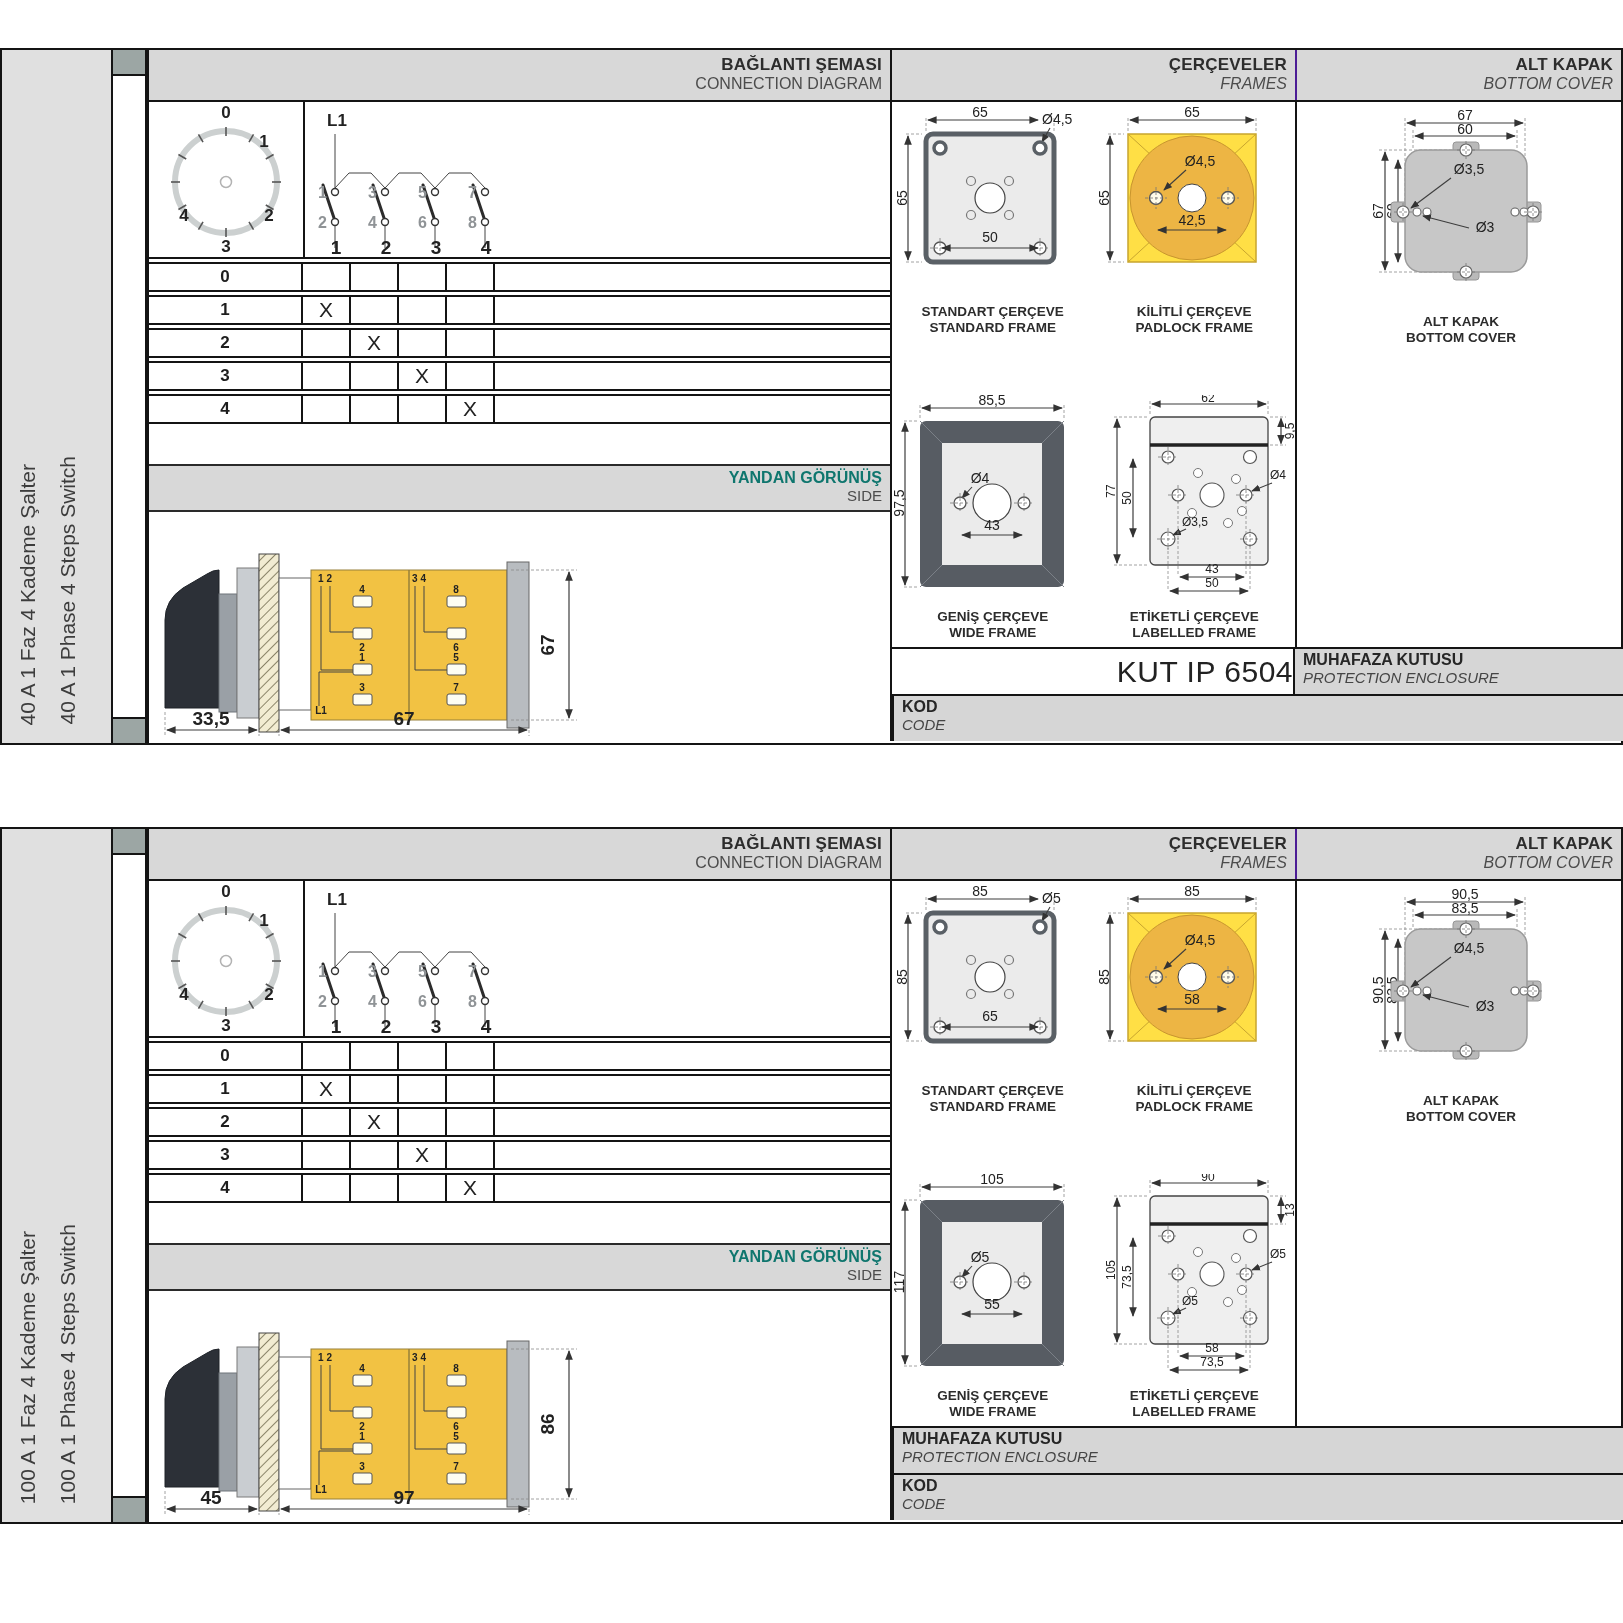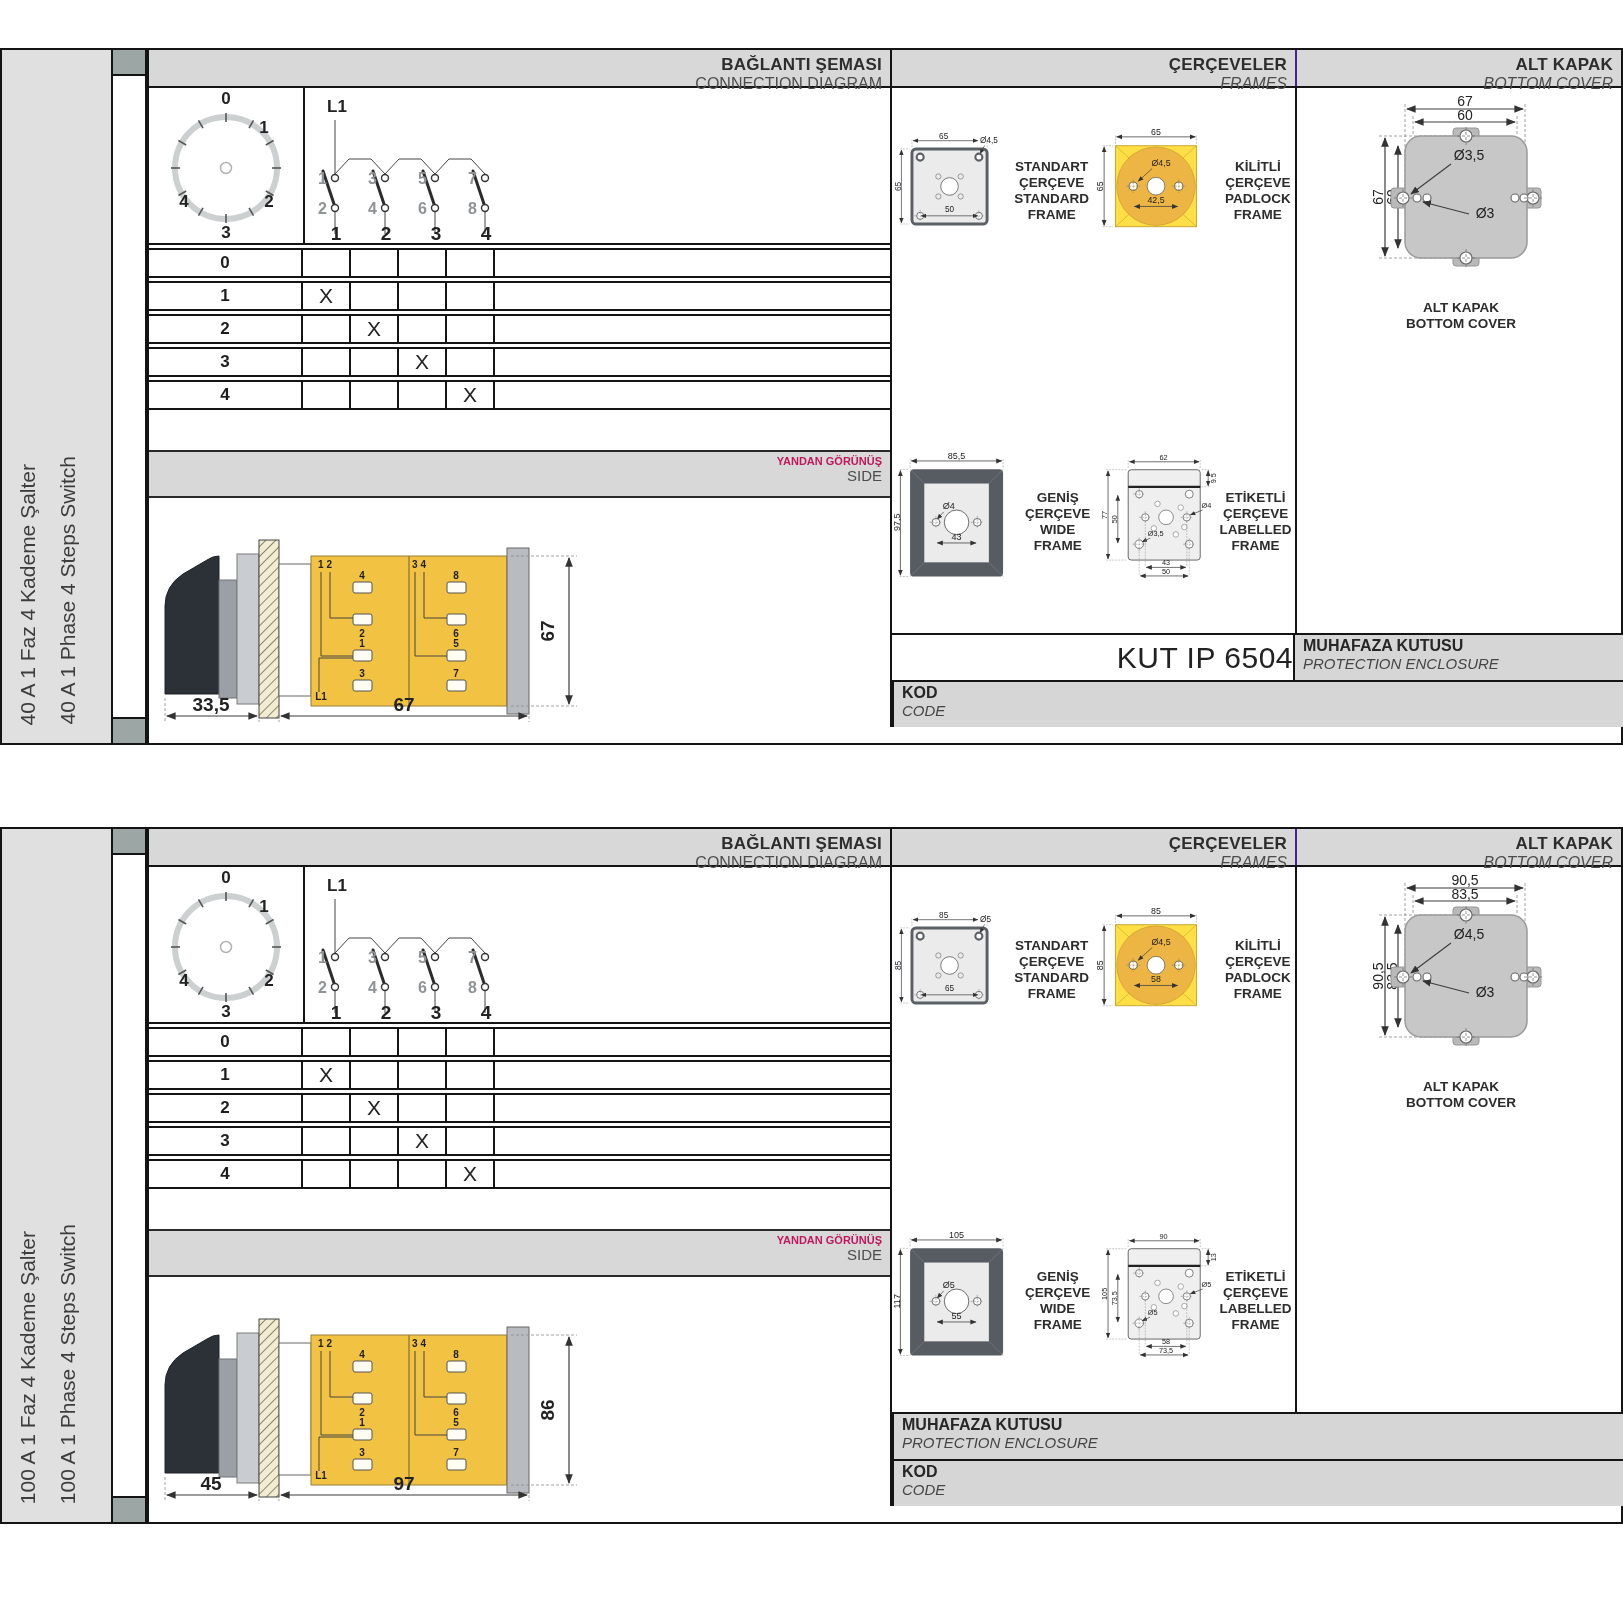--- a/index.html
+++ b/index.html
@@ -14,21 +14,21 @@
   .vlabel { writing-mode:vertical-rl; transform:rotate(180deg); font-size:21px; color:#3d3d3d; white-space:nowrap; }
 
   .spine { position:absolute; left:113px; top:0; width:34px; height:100%; background:#fff;
            border-top:2px solid #141414; border-bottom:2px solid #141414; border-right:2px solid #141414; }
   .spine-sq { position:absolute; left:0; width:100%; height:26px; background:#9ca6a4; }
   .spine-sq.top { top:0; border-bottom:2px solid #141414; }
   .spine-sq.bot { bottom:0; border-top:2px solid #141414; }
 
   .content { position:absolute; left:147px; top:0; width:1476px; height:100%;
              border:2px solid #141414; }
-  .head-band { height:38px; background:#d8d8d8; border-bottom:2px solid #141414; display:flex; }
+  .head-band { height:52px; background:#d8d8d8; border-bottom:2px solid #141414; display:flex; }
   .hc { padding:5px 8px 0 0; text-align:right; }
   .hc .tr { font-weight:bold; font-size:17px; color:#2d2d2d; letter-spacing:.2px; }
   .hc .en { font-size:16px; color:#4c4c4c; }
   .hc .en.it { font-style:italic; }
   .hc1 { width:743px; border-right:2px solid #141414; }
   .hc2 { width:405px; border-right:2px solid #4c1d95; }
   .hc3 { flex:1; }
 
   .body { position:relative; height:639px; }
 
@@ -41,26 +41,26 @@
   .trow { display:flex; height:30px; border-top:2px solid #141414; border-bottom:2px solid #141414;
           margin-bottom:3px; align-items:stretch; }
   .tlab { width:154px; border-right:2px solid #141414; display:flex; align-items:center; justify-content:center;
           font-weight:bold; font-size:17px; }
   .tcell { width:48px; border-right:2px solid #141414; display:flex; align-items:center; justify-content:center;
            font-size:21px; color:#222; }
   .tfill { flex:1; }
 
   .side-band { margin-top:40px; height:48px; background:#d8d8d8; border-top:2px solid #2a2a2a;
                border-bottom:2px solid #2a2a2a; text-align:right; padding:3px 8px 0 0; }
-  .side-band .tr { font-weight:bold; font-size:11px; color:#be185d; }
+  .side-band .tr { font-weight:bold; font-size:16px; color:#0f766e; }
   .side-band .en { font-size:15px; color:#4c4c4c; }
 
   .frames-panel { position:absolute; left:743px; top:0; width:403px; height:545px;
                   display:flex; flex-wrap:wrap; align-content:space-between; padding:4px 0 6px 0; }
-  .fcell { width:50%; display:flex; flex-direction:row; align-items:center; }
+  .fcell { width:50%; display:flex; flex-direction:column; align-items:center; }
   .fcap { text-align:center; font-weight:bold; font-size:13.5px; line-height:1.2; color:#2c2c2c; margin-top:2px; }
 
   .cover-panel { position:absolute; left:1146px; top:0; width:330px; height:545px;
                  border-left:2px solid #141414; padding-top:8px; }
   .cover-inner { display:flex; flex-direction:column; align-items:center; }
 
   .codes { position:absolute; left:743px; bottom:0; width:733px; }
   .crow { display:flex; border-top:2px solid #141414; height:47px; }
   .code-big { width:401px; display:flex; align-items:center; justify-content:flex-end;
               font-size:30px; color:#222; padding-right:0; letter-spacing:.5px; }

